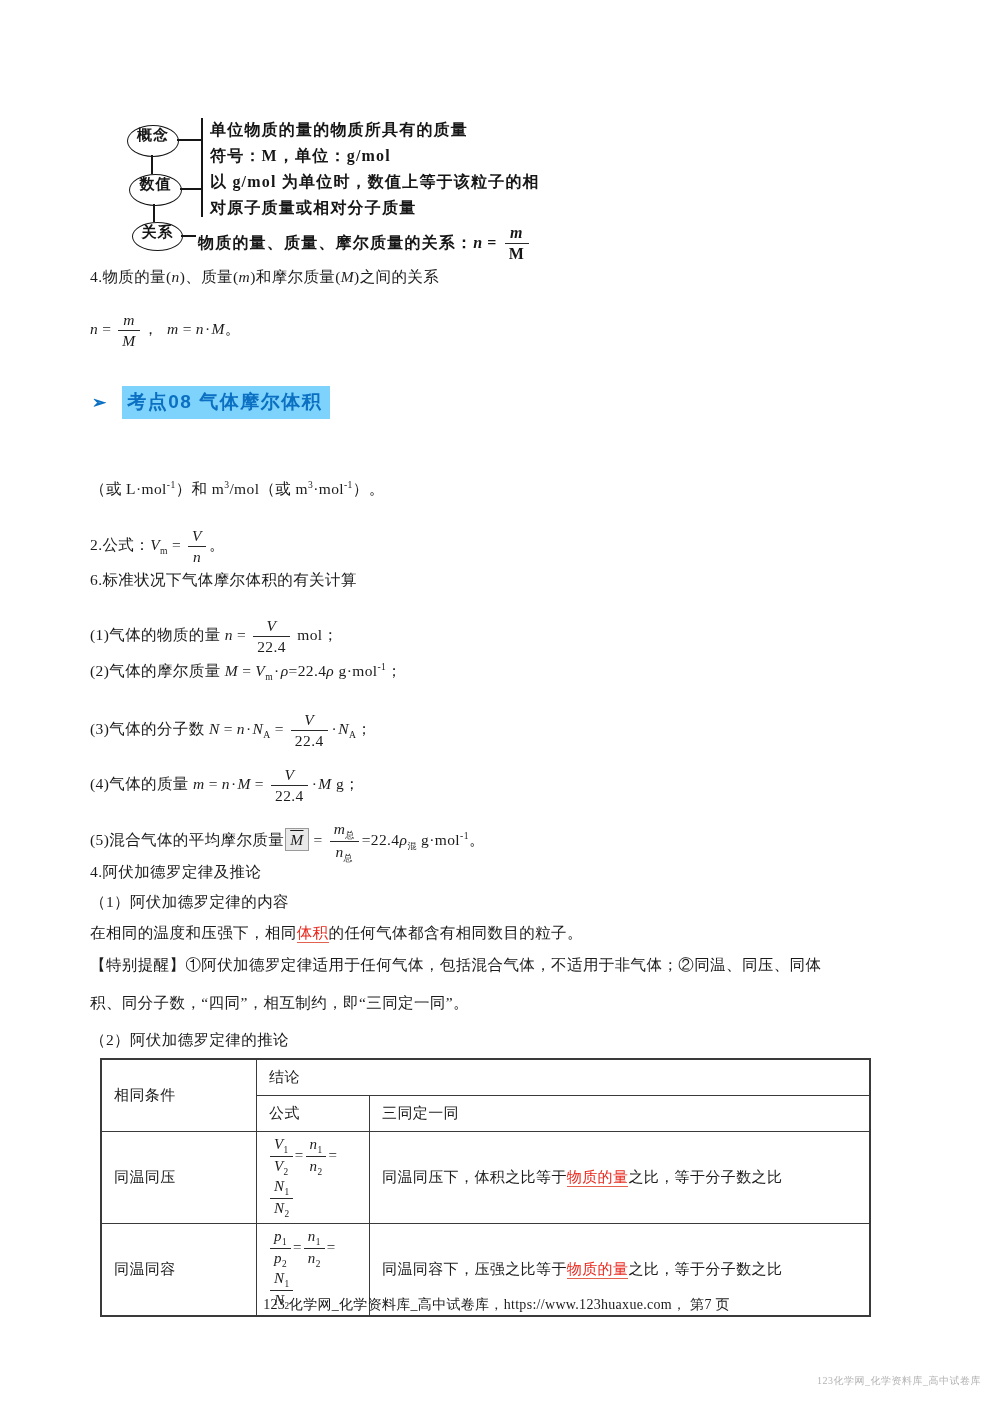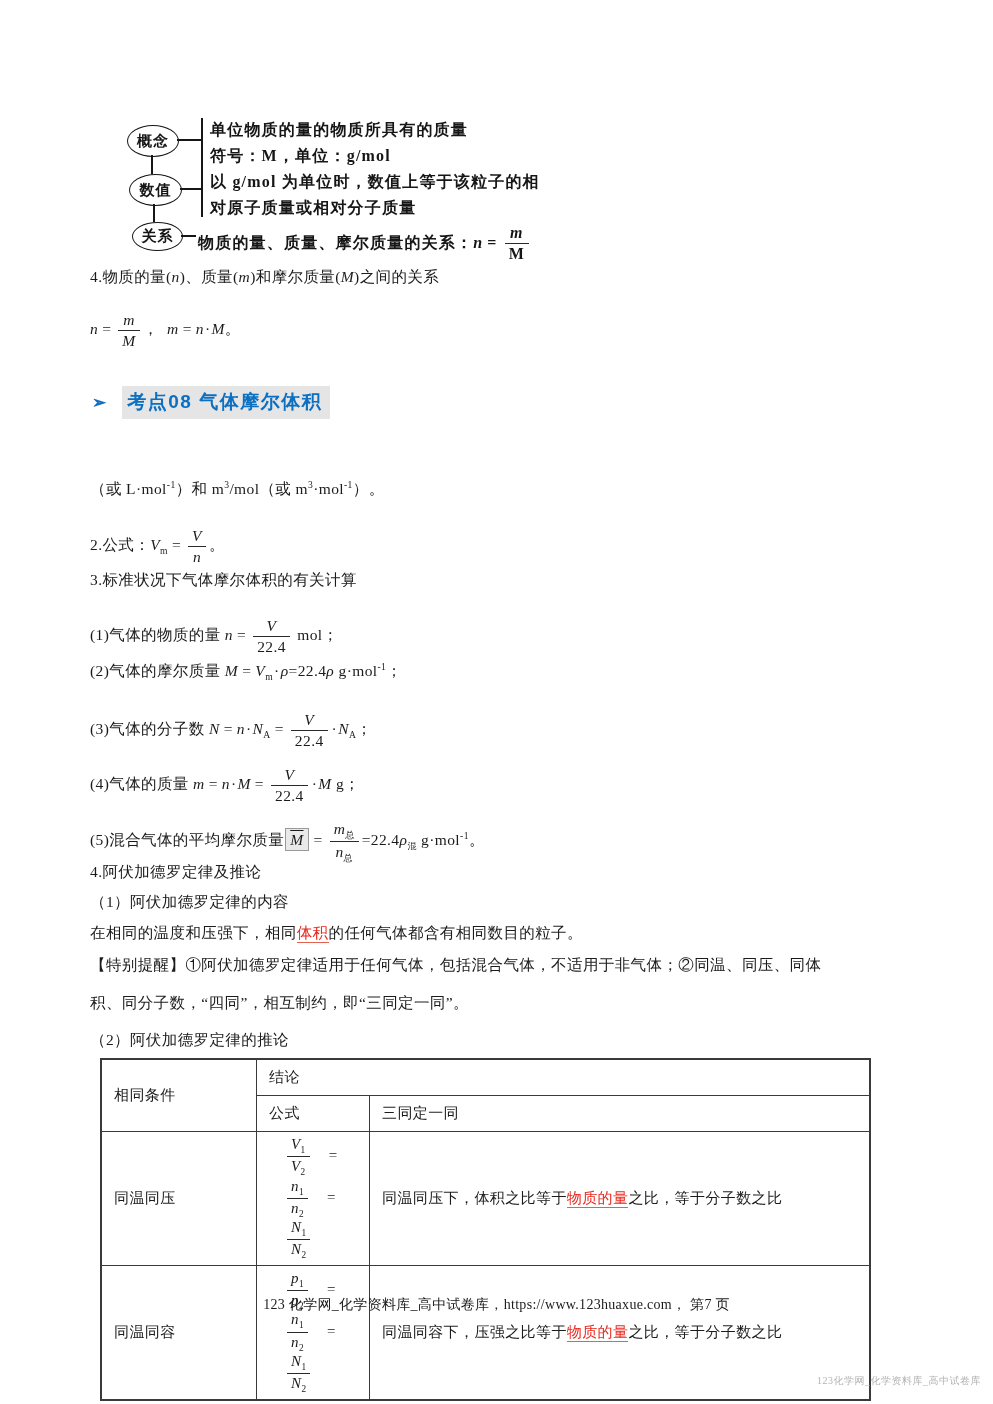--- a/index.html
+++ b/index.html
@@ -27,43 +27,43 @@
   .red-u{color:#e8281e;border-bottom:1.6px solid #e2614f;padding-bottom:1px;}
 
   
   .mbox{display:inline-block;border:1px solid #9a9a9a;background:#e9e9e9;padding:0 4px;margin:0 1px;}
   .mbox .ovl{text-decoration:overline;font-style:italic;}
 
   
   #diagram{position:absolute;left:90px;top:112px;width:540px;height:154px;
            font-weight:bold;color:#161616;}
   .ell{position:absolute;border:1.6px solid #161616;border-radius:50%;
-       display:flex;align-items:center;justify-content:center;
+       display:flex;justify-content:center;
        font-size:15px;letter-spacing:1px;}
   .dline{position:absolute;background:#161616;}
   .dtext{position:absolute;white-space:pre;font-size:16px;letter-spacing:1.2px;line-height:24px;}
 
   
   #heading{position:absolute;left:92px;top:386px;display:flex;align-items:center;gap:16px;}
   #heading .arrow{color:#0b6fc2;font-size:17px;font-weight:bold;}
-  #heading .htext{background:#e5e5e5;color:#0b6fc2;font-weight:bold;font-size:19px;
+  #heading .htext{background:#7dd3fc;color:#0b6fc2;font-weight:bold;font-size:19px;
                   letter-spacing:1.5px;padding:3px 8px 4px 5px;
                   font-family:"Liberation Sans","DejaVu Sans",sans-serif;}
 
   
   #dtable{position:absolute;left:100px;top:1058px;border-collapse:collapse;
           font-size:15px;letter-spacing:0.4px;}
   #dtable td{border:1.2px solid #3a3a3a;padding:4px 12px;vertical-align:middle;text-align:left;}
   #dtable{border:2px solid #3a3a3a;}
   .c-cond{width:130px;}
   .c-form{width:88px;}
   .c-desc{width:475px;white-space:pre;}
   .hrow td{height:27px;}
   .drow td{height:46px;}
-  .c-form .frac{margin:0 18px;}
+  .c-form .frac{margin:0 1px;}
   .c-form .eq{margin:0 1px;}
 
   
   #footer{position:absolute;top:1296px;left:0;width:993px;text-align:center;
           font-size:14px;letter-spacing:0.3px;}
   #watermark{position:absolute;top:1374px;right:12px;font-size:10px;color:#b3b3b3;letter-spacing:0.5px;}
 </style>
 </head>
 <body>
 
@@ -102,21 +102,21 @@
   <div id="heading">
     <span class="arrow">➢</span>
     <span class="htext">考点08  气体摩尔体积</span>
   </div>
 
 
   <div class="line" style="top:478px;"><span>（或 L·mol</span><sup>-1</sup><span>）和 m</span><sup>3</sup><span>/mol（或 m</span><sup>3</sup><span>·mol</span><sup>-1</sup><span>）。</span></div>
 
   <div class="line" style="top:527px;"><span>2.公式：</span><span class="var">V</span><sub>m</sub><span class="eq">=</span><span class="frac"><span class="num var">V</span><span class="den var">n</span></span><span>。</span></div>
 
-  <div class="line" style="top:569px;">3.标准状况下气体摩尔体积的有关计算</div>
+  <div class="line" style="top:569px;">6.标准状况下气体摩尔体积的有关计算</div>
 
   <div class="line" style="top:617px;"><span>(1)气体的物质的量 </span><span class="var">n</span><span class="eq">=</span><span class="frac"><span class="num var">V</span><span class="den">22.4</span></span><span> mol；</span></div>
 
   <div class="line" style="top:660px;"><span>(2)气体的摩尔质量 </span><span class="var">M</span><span class="eq">=</span><span class="var">V</span><sub>m</sub><span class="dot">·</span><span class="var">ρ</span><span>=22.4</span><span class="var">ρ</span><span> g·mol</span><sup>-1</sup><span>；</span></div>
 
   <div class="line" style="top:711px;"><span>(3)气体的分子数 </span><span class="var">N</span><span class="eq">=</span><span class="var">n</span><span class="dot">·</span><span class="var">N</span><sub>A</sub><span class="eq">=</span><span class="frac"><span class="num var">V</span><span class="den">22.4</span></span><span class="dot">·</span><span class="var">N</span><sub>A</sub><span>；</span></div>
 
   <div class="line" style="top:766px;"><span>(4)气体的质量 </span><span class="var">m</span><span class="eq">=</span><span class="var">n</span><span class="dot">·</span><span class="var">M</span><span class="eq">=</span><span class="frac"><span class="num var">V</span><span class="den">22.4</span></span><span class="dot">·</span><span class="var">M</span><span> g；</span></div>
 
   <div class="line" style="top:820px;"><span>(5)混合气体的平均摩尔质量</span><span class="mbox"><span class="ovl">M</span></span><span class="eq">=</span><span class="frac"><span class="num"><span class="var">m</span><sub class="cjk">总</sub></span><span class="den"><span class="var">n</span><sub class="cjk">总</sub></span></span><span>=22.4</span><span class="var">ρ</span><sub class="cjk">混</sub><span> g·mol</span><sup>-1</sup><span>。</span></div>

